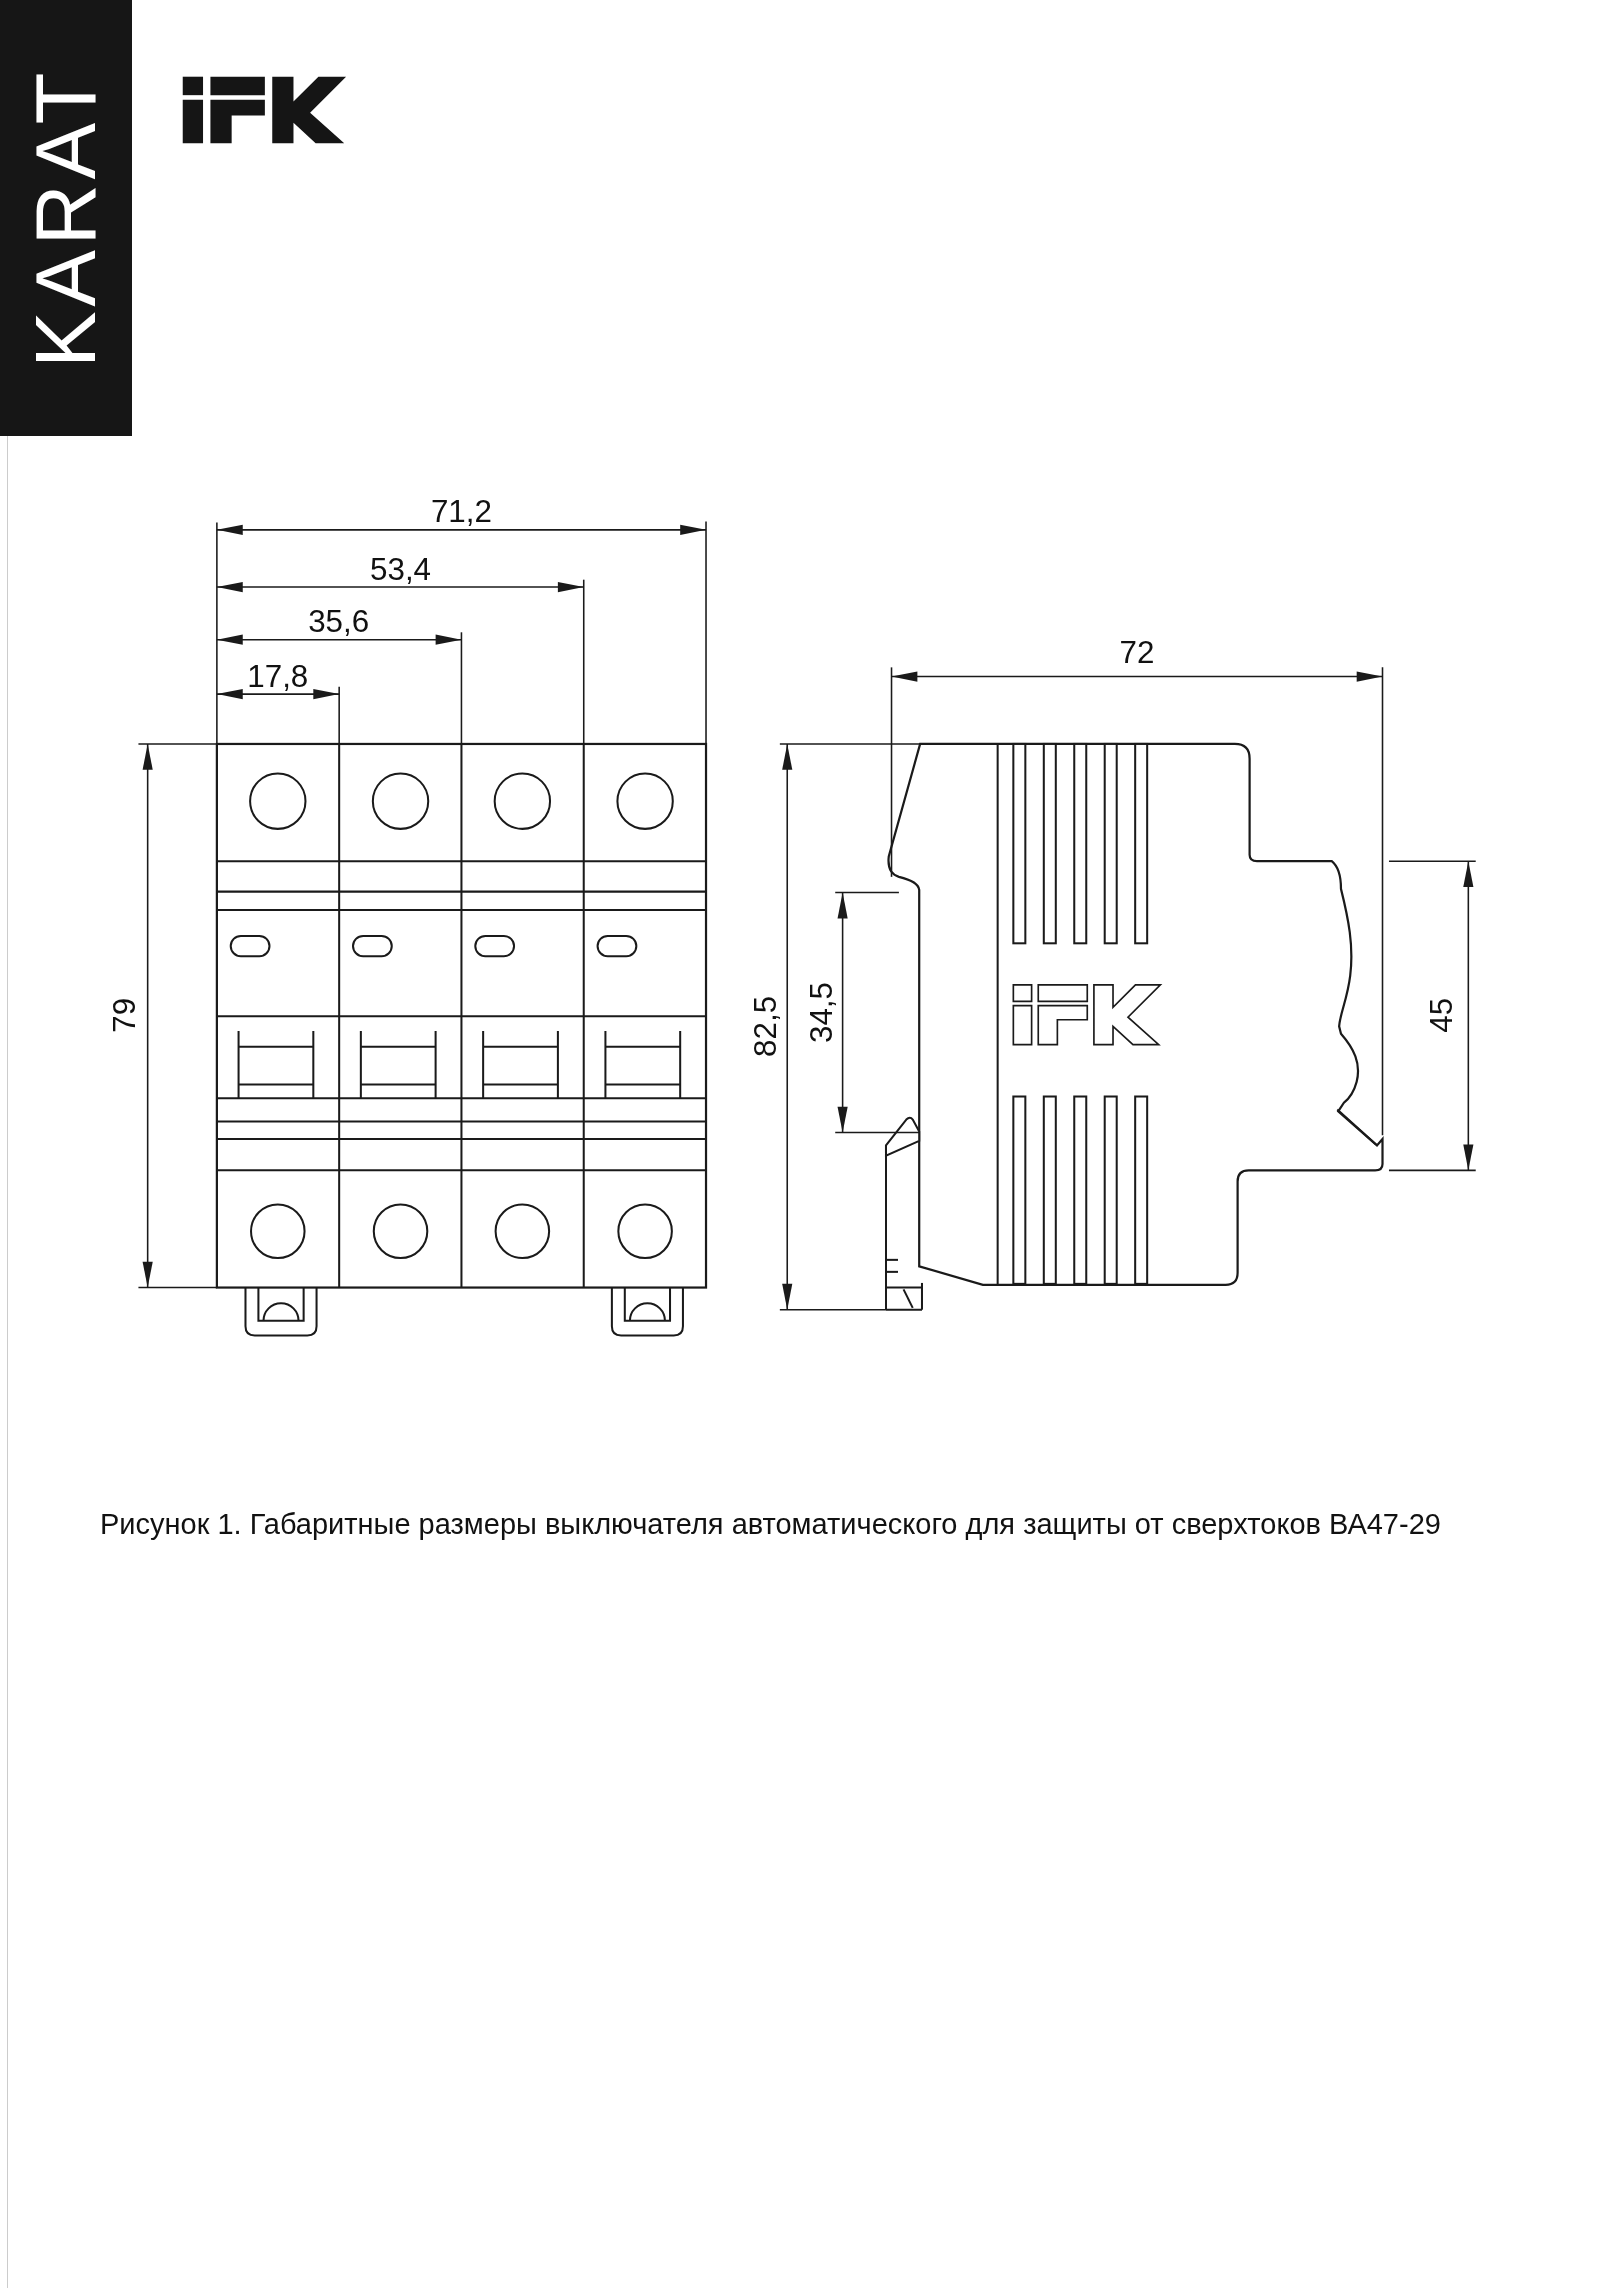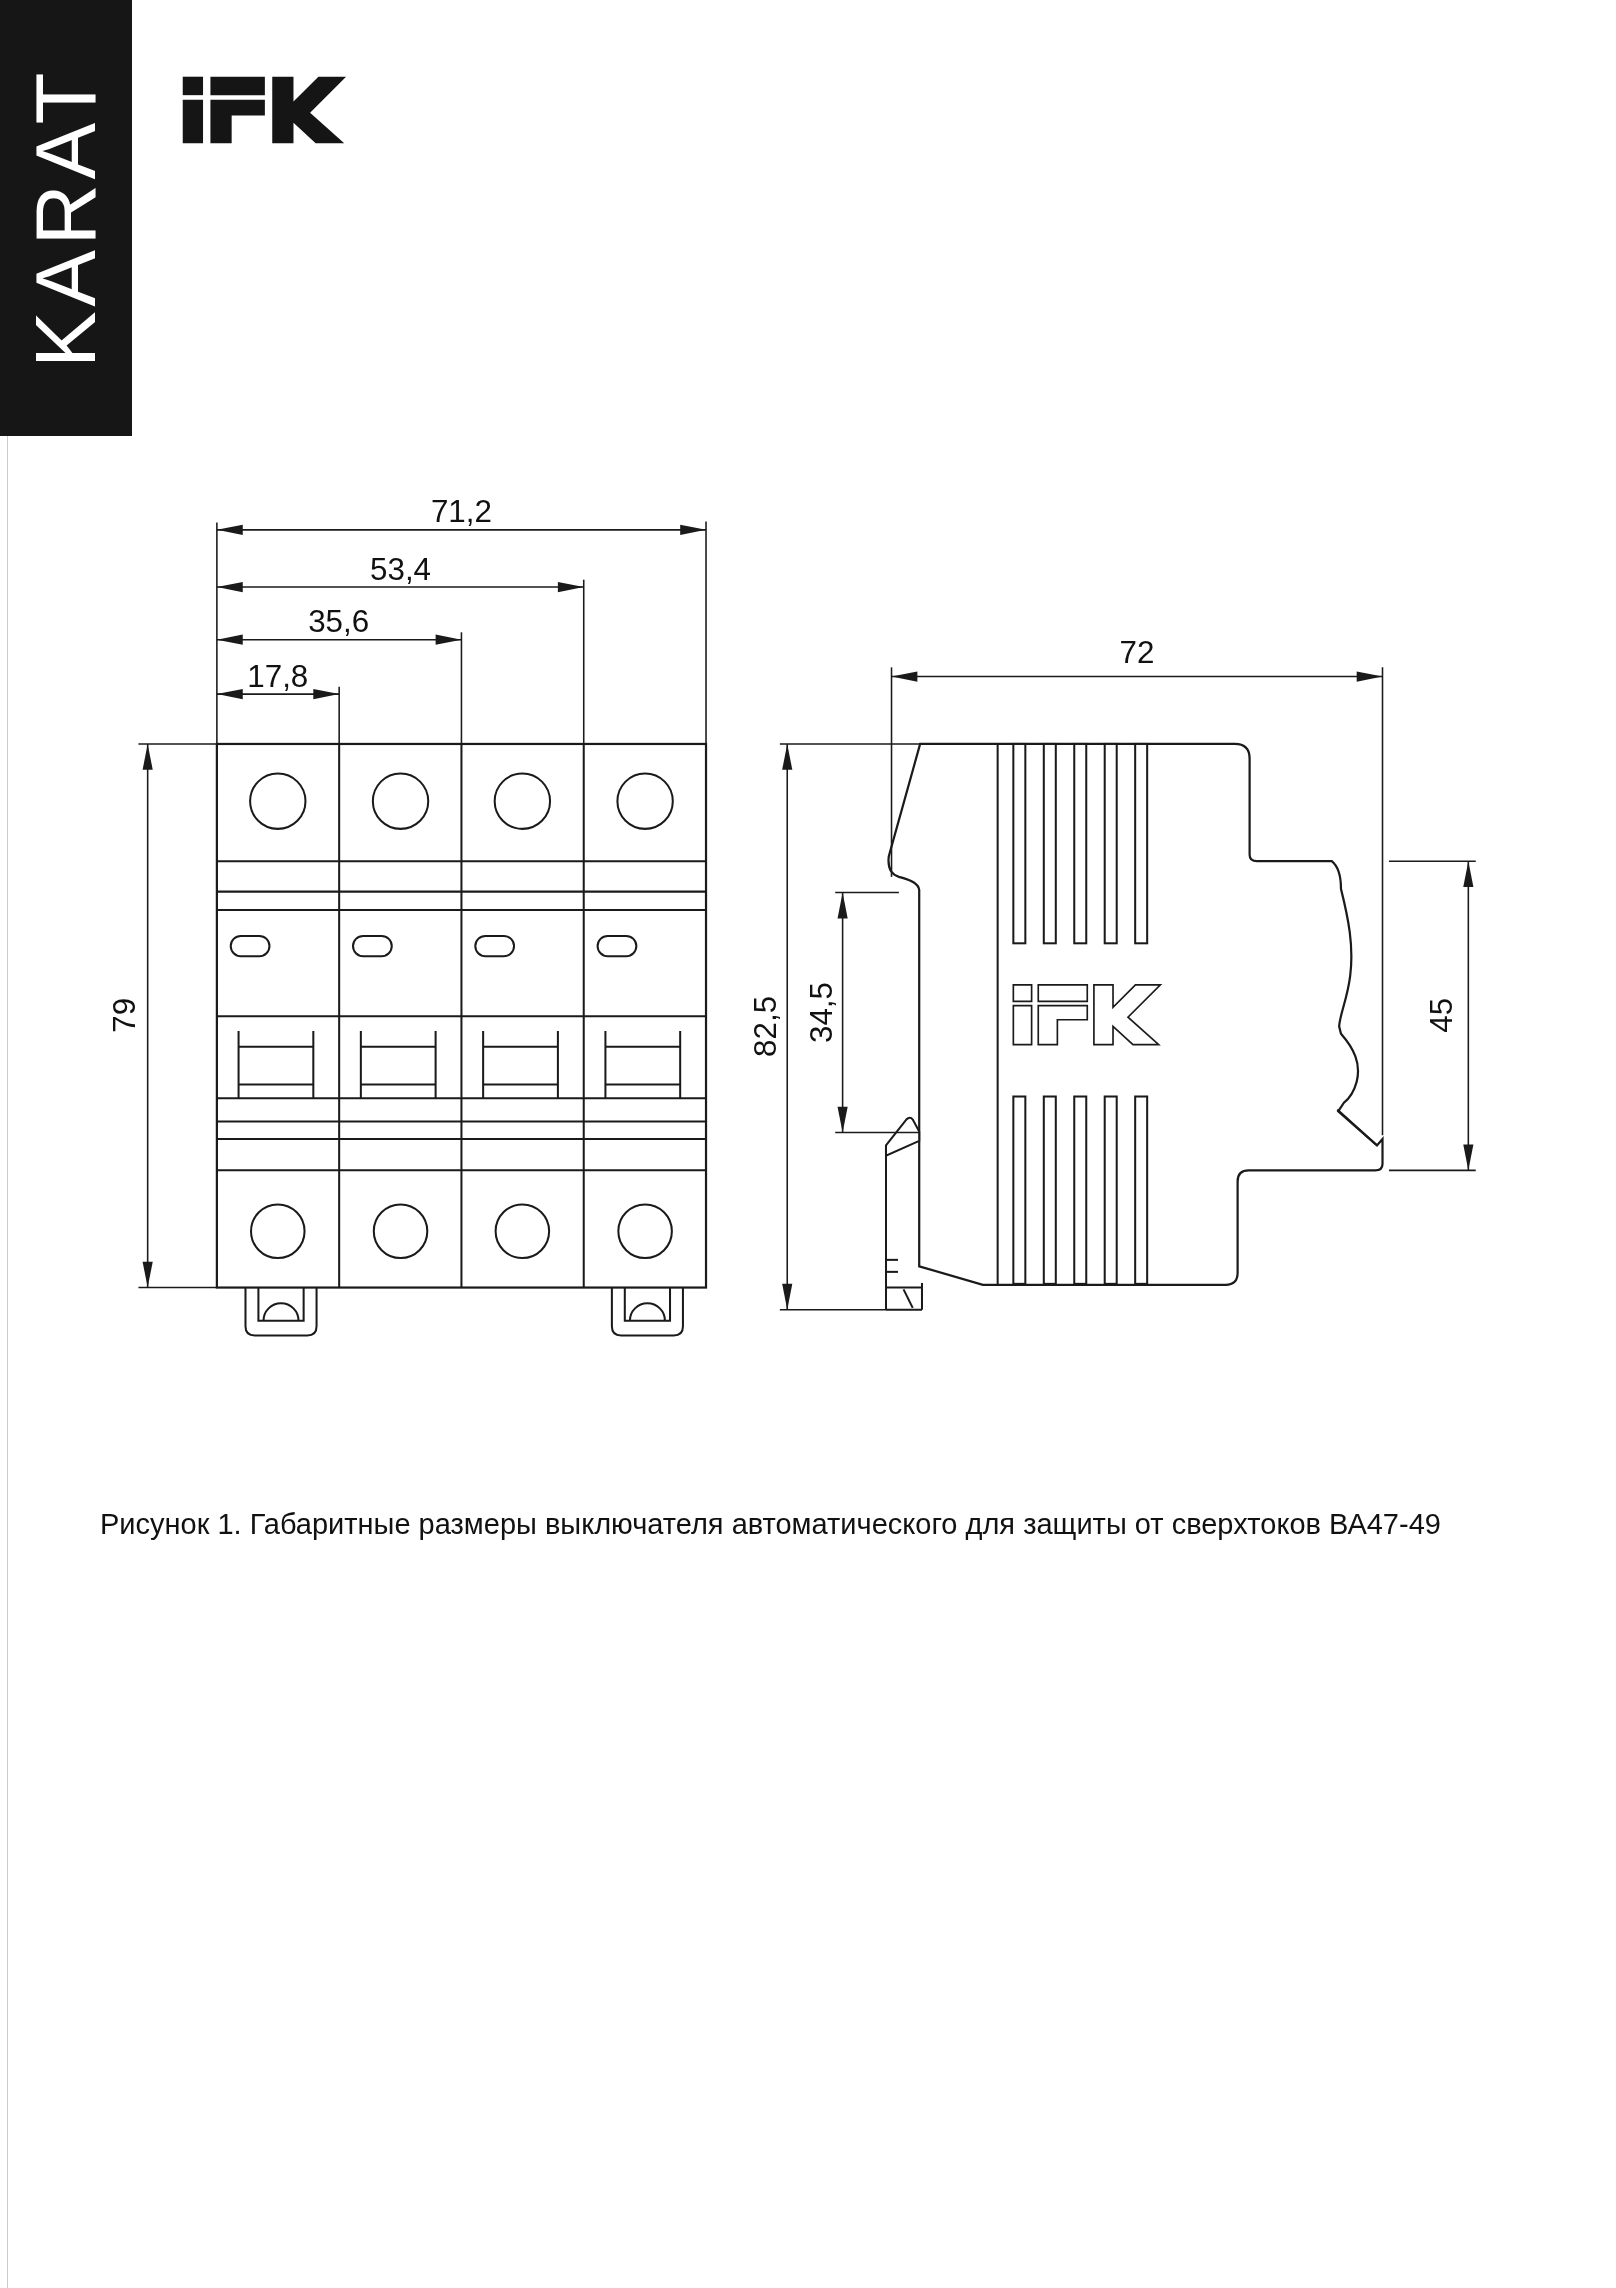--- a/index.html
+++ b/index.html
@@ -290,15 +290,15 @@
         </g>
 
         <text class="dim" x="1232" y="718" text-anchor="middle">72</text>
         <text class="dim" transform="translate(841,1112) rotate(-90)" text-anchor="middle">82,5</text>
         <text class="dim" transform="translate(901,1097) rotate(-90)" text-anchor="middle">34,5</text>
         <text class="dim" transform="translate(1573,1100) rotate(-90)" text-anchor="middle">45</text>
       </g>
     </g>
   </svg>
 
-  <div id="caption">Рисунок 1. Габаритные размеры выключателя автоматического для защиты от сверхтоков ВА47-49</div>
+  <div id="caption">Рисунок 1. Габаритные размеры выключателя автоматического для защиты от сверхтоков ВА47-29</div>
 </div>
 
 
 </body></html>

